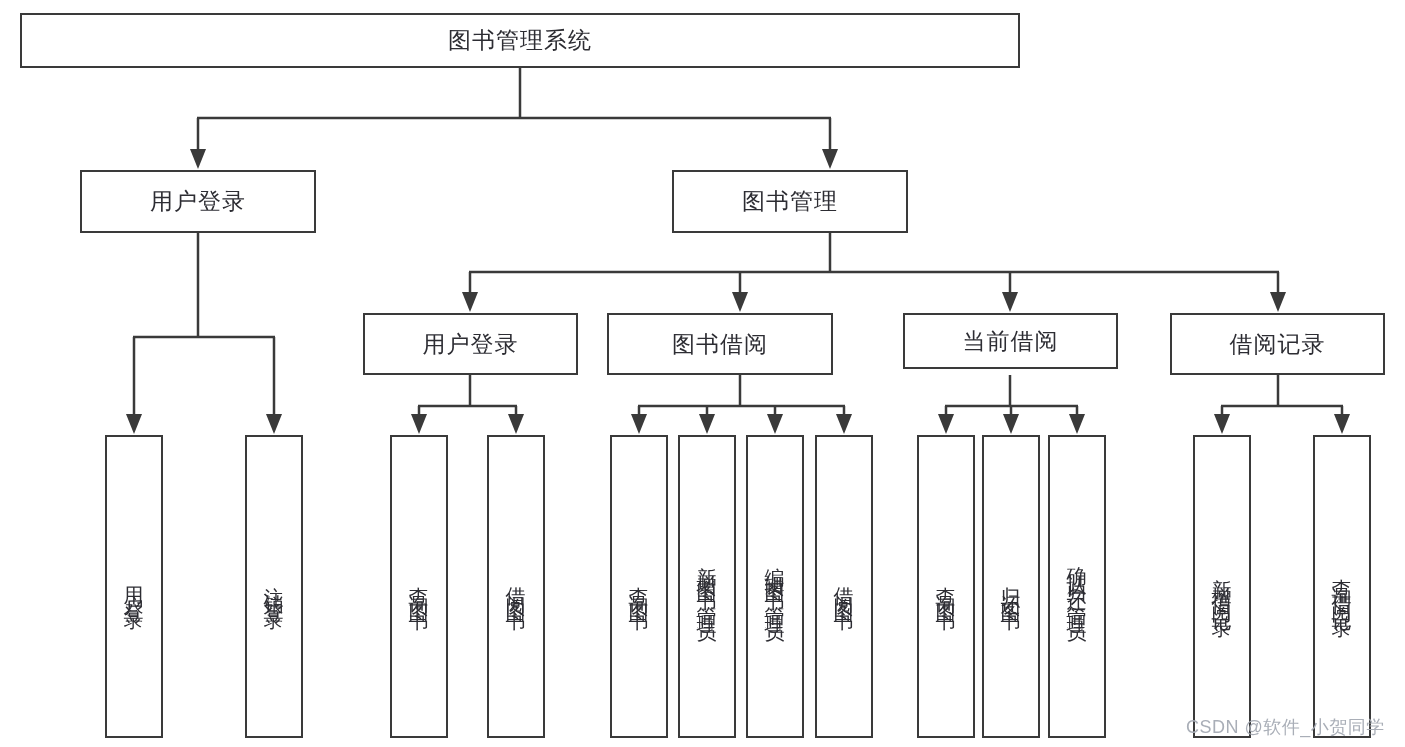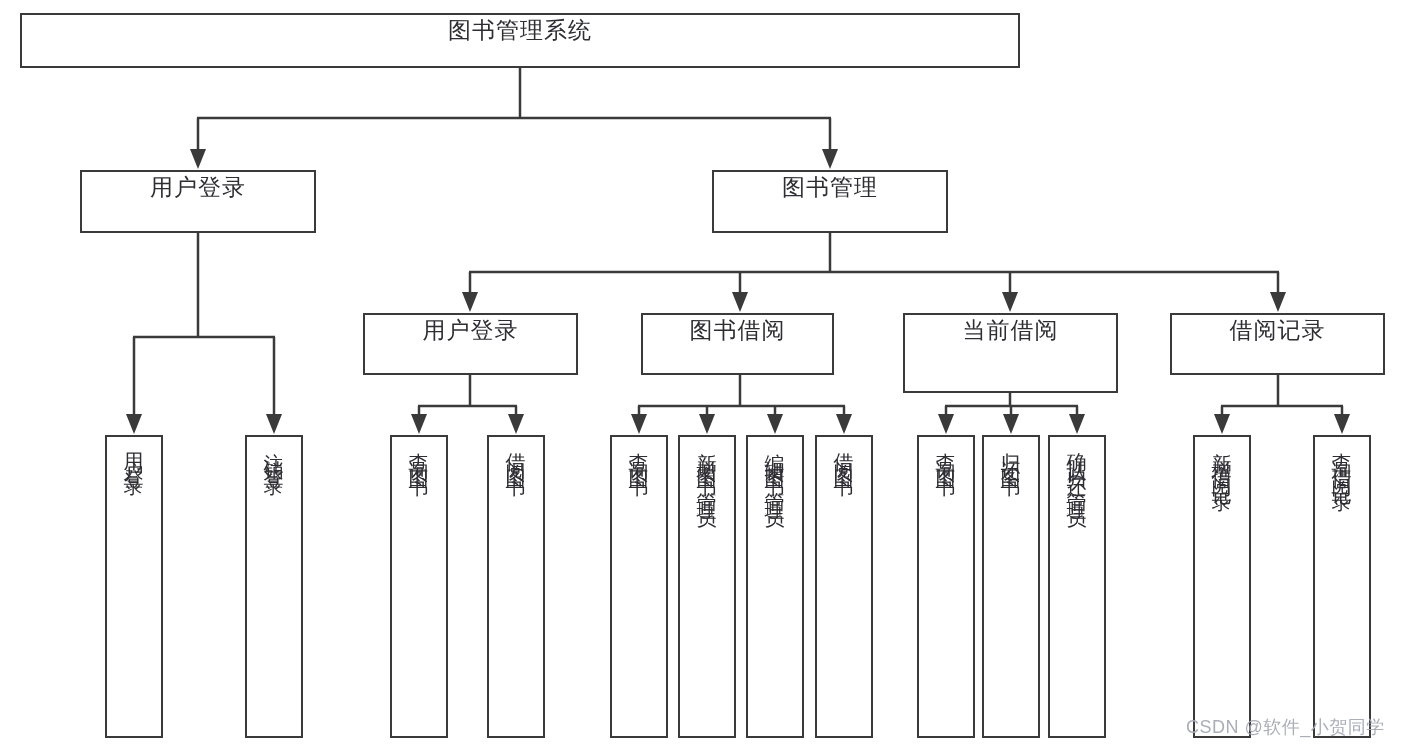--- a/index.html
+++ b/index.html
@@ -10,20 +10,21 @@
     font-family:"Liberation Sans","DejaVu Sans",sans-serif;
     overflow:hidden;
   }
   .connector-layer{position:absolute;left:0;top:0;width:1405px;height:747px;}
   .box{
     position:absolute;
     box-sizing:border-box;
     border:2.5px solid #3a3a3a;
     background:#ffffff;
     display:flex;
+    align-items:center;
     justify-content:center;
     color:#2d2d33;
   }
   .hbox{font-size:23px;letter-spacing:1px;}
   .vbox .vlbl{
     writing-mode:vertical-rl;
     text-orientation:mixed;
     font-size:20px;
     letter-spacing:8px;
     line-height:1;
@@ -113,31 +114,31 @@
     </g>
   </svg>
 
   <div class="box hbox" style="left:20px;top:13px;width:1000px;height:55px">
     <span class="lbl">图书管理系统</span>
   </div>
 
   <div class="box hbox" style="left:80px;top:170px;width:236px;height:63px">
     <span class="lbl">用户登录</span>
   </div>
-  <div class="box hbox" style="left:712px;top:170px;width:236px;height:63px">
+  <div class="box hbox" style="left:672px;top:170px;width:236px;height:63px">
     <span class="lbl">图书管理</span>
   </div>
 
   <div class="box hbox" style="left:363px;top:313px;width:215px;height:62px">
     <span class="lbl">用户登录</span>
   </div>
-  <div class="box hbox" style="left:641px;top:313px;width:193px;height:62px">
+  <div class="box hbox" style="left:607px;top:313px;width:226px;height:62px">
     <span class="lbl">图书借阅</span>
   </div>
-  <div class="box hbox" style="left:903px;top:313px;width:215px;height:80px">
+  <div class="box hbox" style="left:903px;top:313px;width:215px;height:56px">
     <span class="lbl">当前借阅</span>
   </div>
   <div class="box hbox" style="left:1170px;top:313px;width:215px;height:62px">
     <span class="lbl">借阅记录</span>
   </div>
 
   <div class="box vbox" style="left:105px;top:435px;width:58px;height:303px">
     <span class="vlbl">用户登录</span>
   </div>
   <div class="box vbox" style="left:245px;top:435px;width:58px;height:303px">

